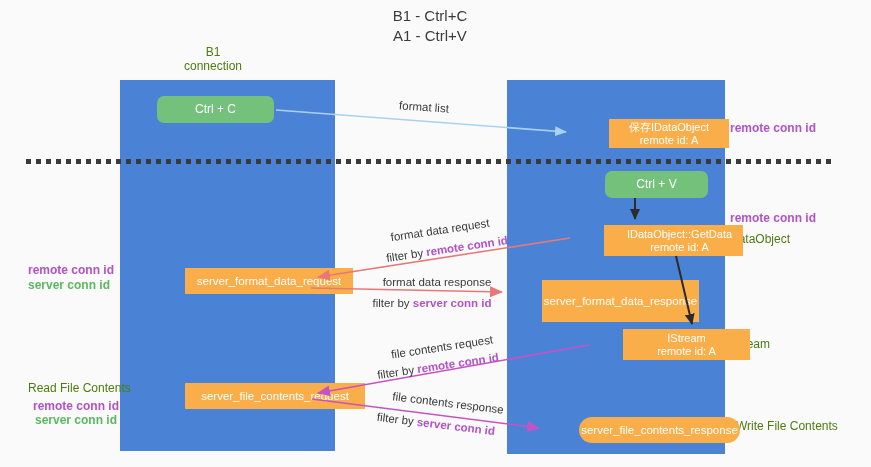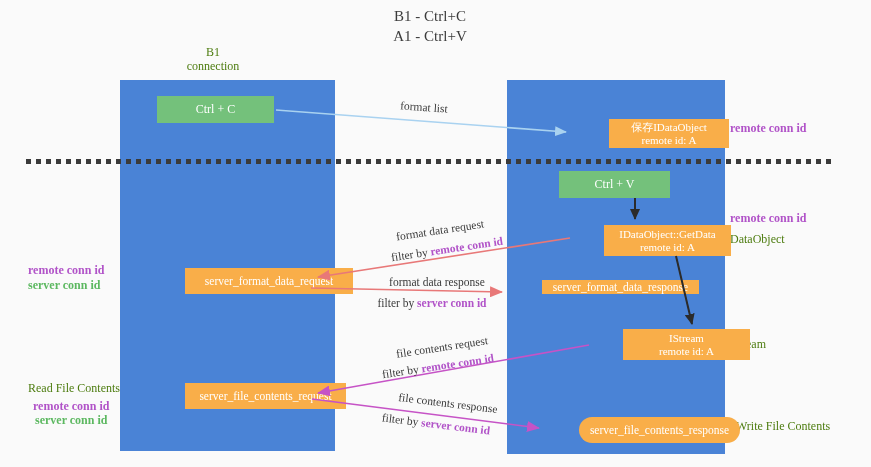--- a/index.html
+++ b/index.html
@@ -1,18 +1,18 @@
 <!DOCTYPE html>
 <html><head>
 <meta charset="utf-8">
 <style>
   html,body{margin:0;padding:0;background:#fafafa;}
   .stage{
     position:relative;width:871px;height:467px;overflow:hidden;
-    font-family:Liberation Serif, serif;background:#fafafa;
+    font-family:Liberation Sans, sans-serif;background:#fafafa;
   }
   .title{
     position:absolute;left:330px;top:6px;width:200px;text-align:center;
     font-size:15px;line-height:20px;color:#3b3b3b;
   }
   .lane-header{
     position:absolute;top:45px;width:100px;text-align:center;
     font-size:12px;line-height:14px;color:#4d7c0f;
   }
   .lane-header.b1{left:163px;}
@@ -22,30 +22,30 @@
   .lane.a1{left:507px;top:80px;width:218px;height:374px;}
   .dashed{
     position:absolute;left:26px;top:159px;width:805px;height:5px;z-index:6;
     background:repeating-linear-gradient(to right,#3a3a3a 0 5px,transparent 5px 10px);
   }
   .node{
     position:absolute;z-index:4;color:#fff;text-align:center;
     display:flex;flex-direction:column;justify-content:center;
     font-size:11px;line-height:13px;
   }
-  .node.green{background:#74c17b;font-size:12px;}
+  .node.green{background:#74c17b;font-size:12px;border-radius:7px;}
   .node.orange{background:#f9ae49;margin-left:34px;}
   .n-ctrl-c{left:157px;top:96px;width:117px;height:27px;}
-  .n-ctrl-v{left:559px;top:171px;width:111px;height:27px;}
+  .n-ctrl-v{left:605px;top:171px;width:103px;height:27px;}
   .n-save{left:575px;top:119px;width:120px;height:29px;}
-  .n-getdata{left:570px;top:225px;width:127px;height:31px;}
+  .n-getdata{left:570px;top:225px;width:127px;height:31px;padding-left:12px;}
   .n-istream{left:589px;top:329px;width:127px;height:31px;}
   .n-sfdreq{left:151px;top:268px;width:168px;height:26px;font-size:11.5px;}
-  .n-sfdres{left:508px;top:280px;width:157px;height:14px;font-size:11.5px;}
-  .n-sfcreq{left:151px;top:383px;width:161px;height:26px;font-size:11.5px;}
+  .n-sfdres{left:508px;top:280px;width:157px;height:42px;font-size:11.5px;}
+  .n-sfcreq{left:151px;top:383px;width:180px;height:26px;font-size:11.5px;}
   .n-sfcres{left:545px;top:417px;width:161px;height:26px;font-size:11.5px;border-radius:13px;}
   svg.wires{position:absolute;left:0;top:0;z-index:5;pointer-events:none;}
   .side{position:absolute;font-size:12px;line-height:15px;color:#4d7c0f;white-space:nowrap;}
   .purple{color:#b153c8;font-weight:bold;}
   .greent{color:#5cb860;font-weight:bold;}
   .alabel{
     position:absolute;z-index:5;font-size:11.5px;color:#3a3a3a;white-space:nowrap;
     transform:translate(-50%,-50%);
   }
   .alabel .purple,.alabel .greent{font-size:11.5px;}

